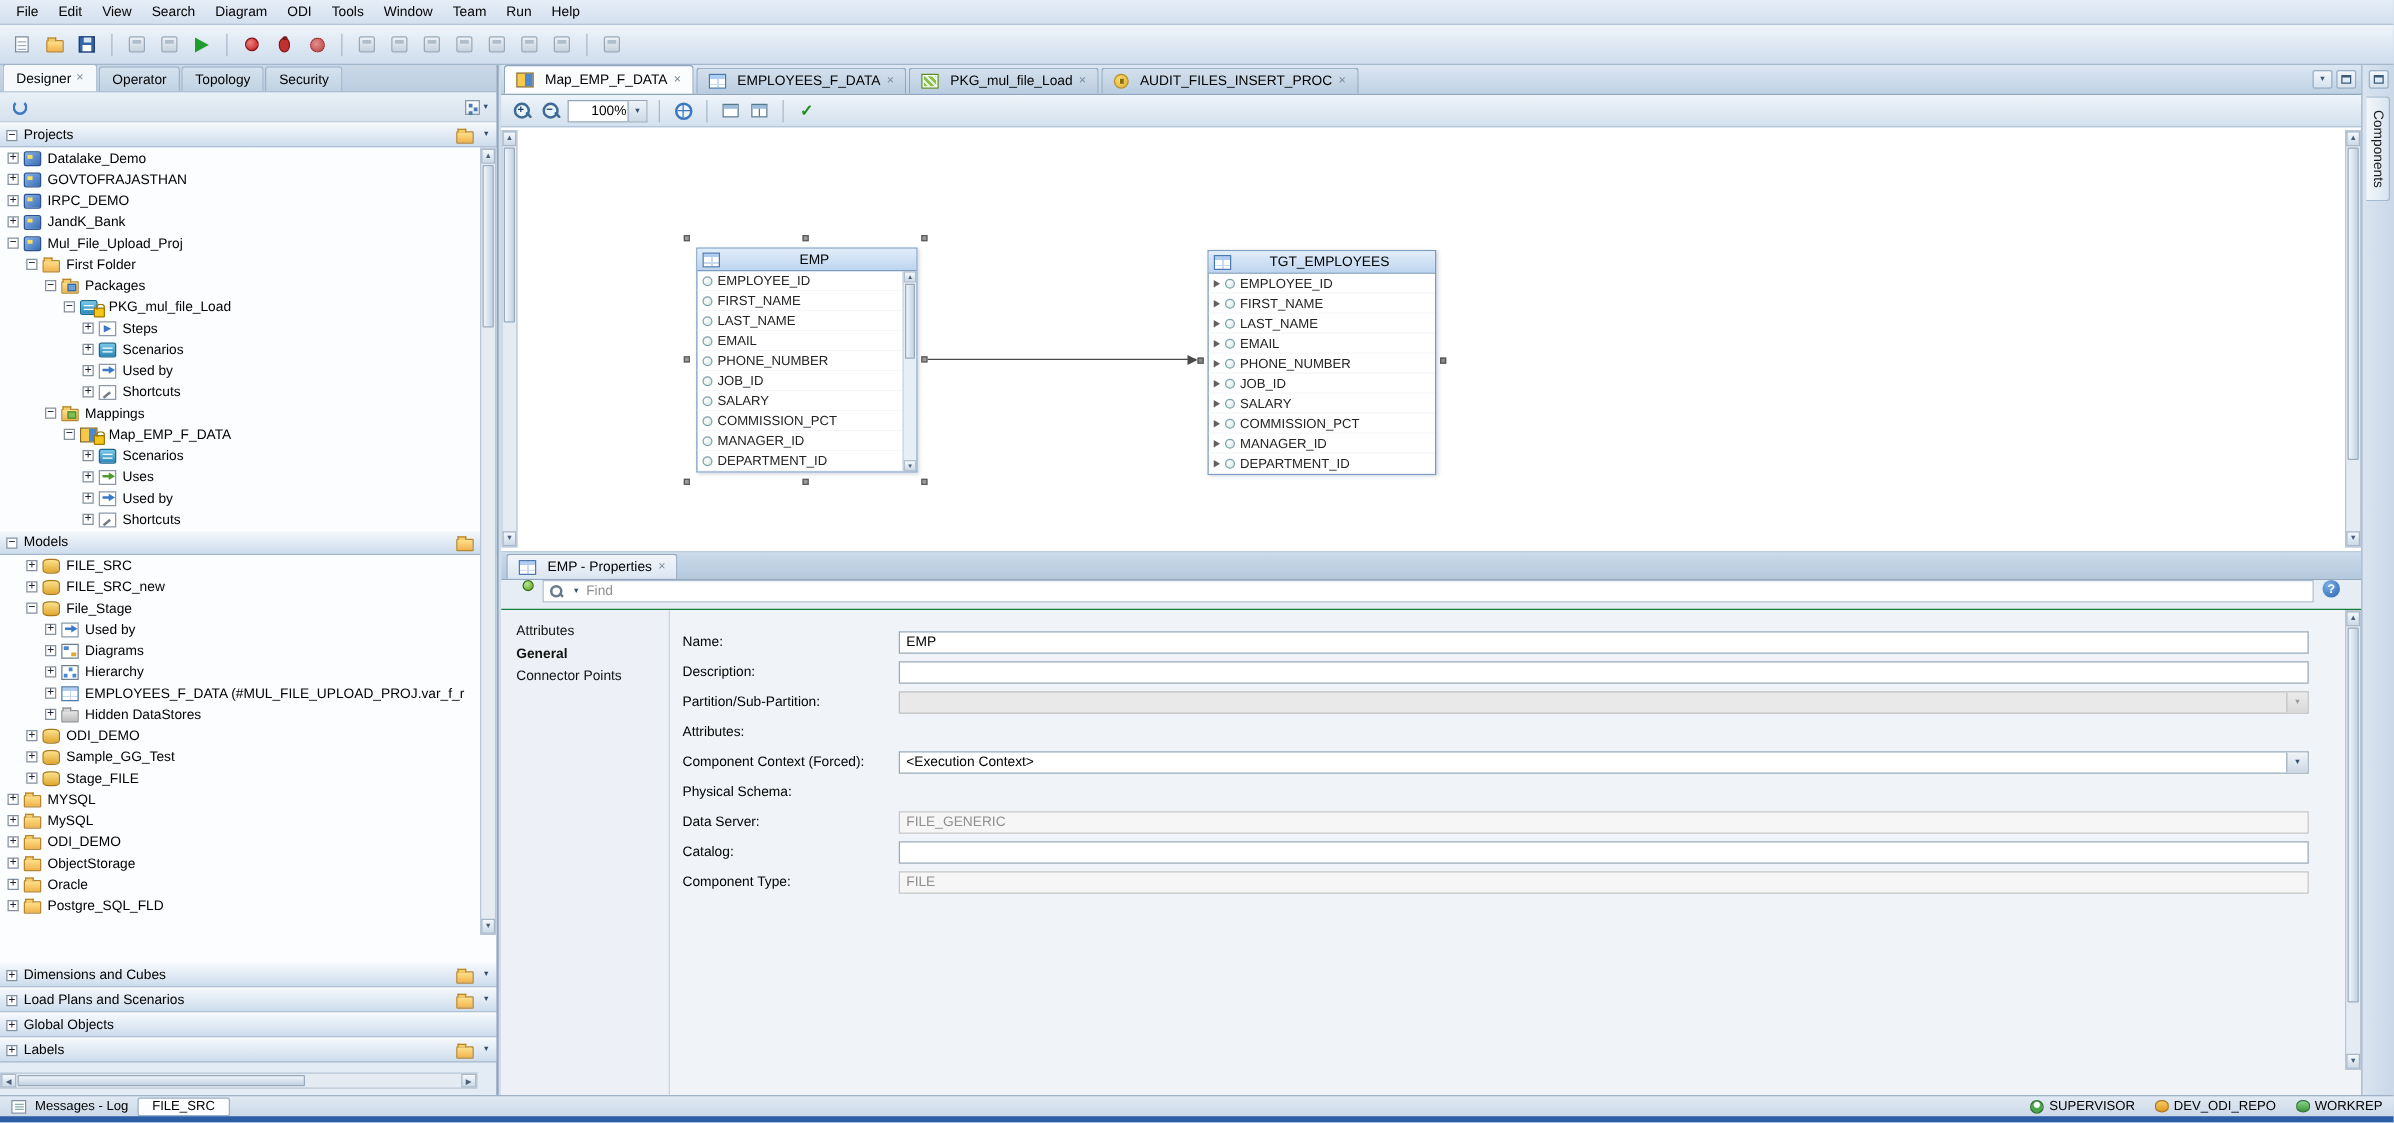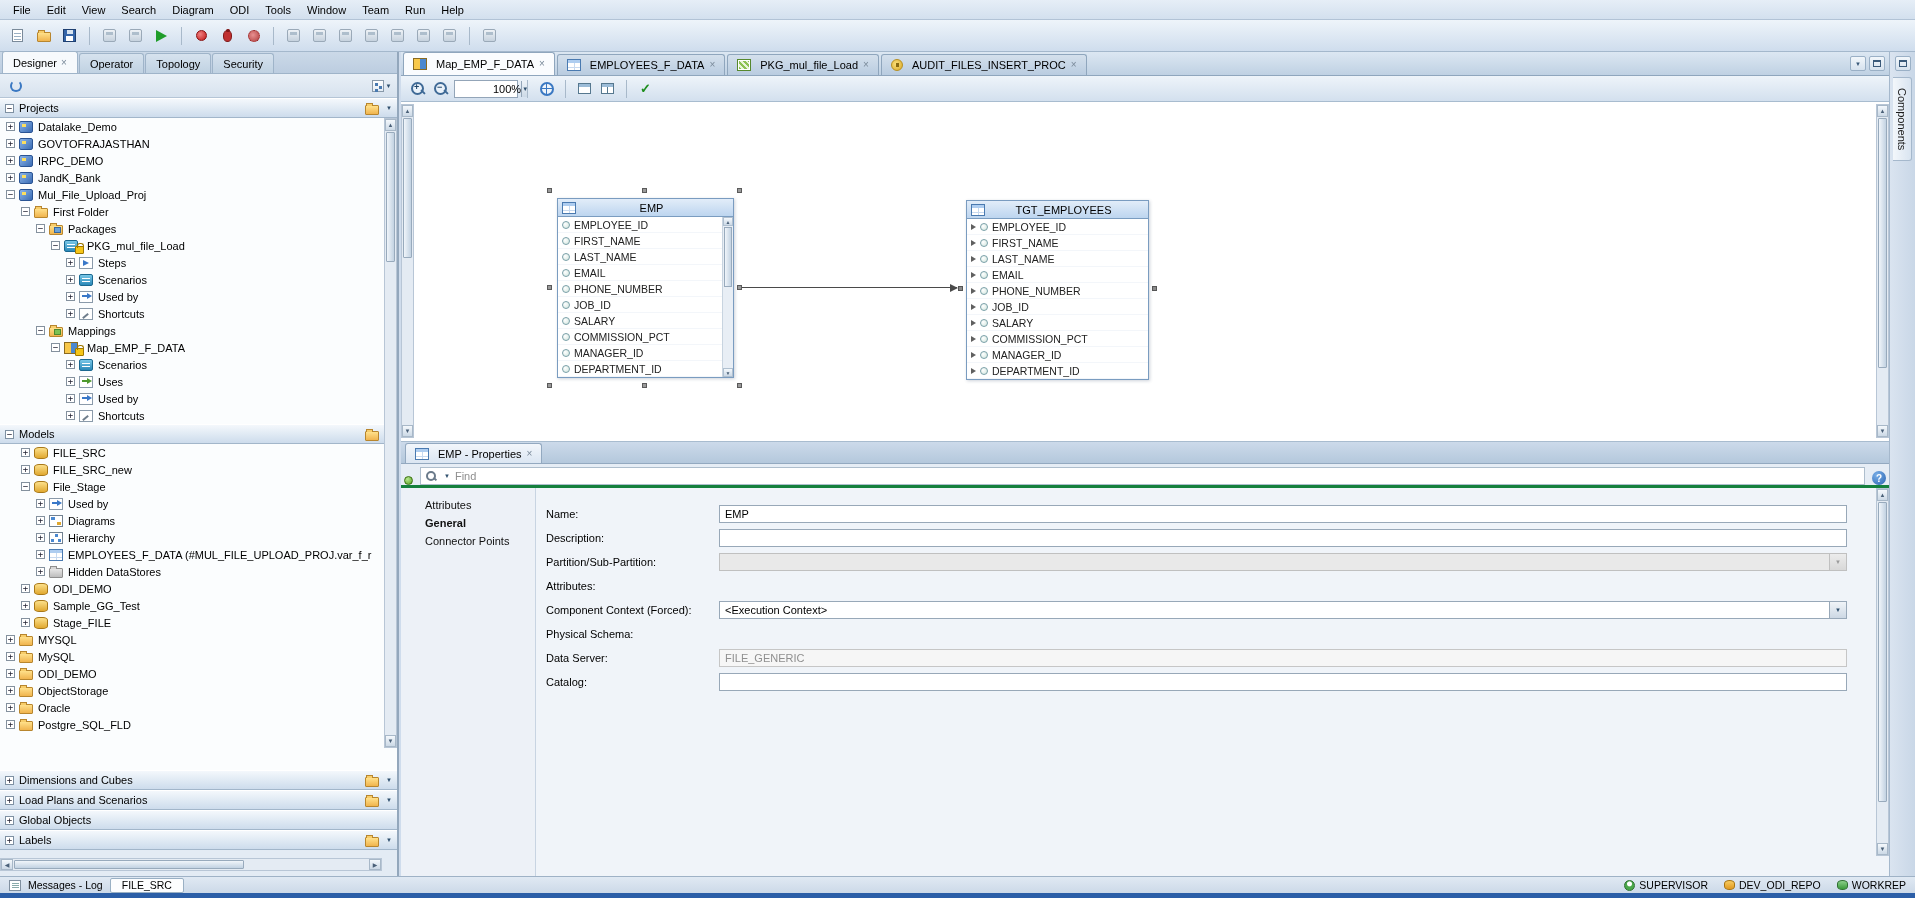--- a/index.html
+++ b/index.html
@@ -112,21 +112,21 @@
 #main{position:absolute;left:401px;top:52px;width:1488px;height:824px;display:flex;flex-direction:column;background:#cfdcec;}
 #doc-tabs{height:24px;display:flex;align-items:flex-end;background:linear-gradient(#dce7f2,#bfd1e3);border-bottom:1px solid #8fa6bd;padding:0 4px 0 2px;flex:none;}
 #doc-tabs-list{display:flex;align-items:flex-end;flex:1;overflow:hidden;}
 .dtab{height:21px;display:flex;align-items:center;gap:5px;padding:0 9px;border:1px solid #8fa6bd;border-bottom:none;border-radius:3px 3px 0 0;background:linear-gradient(#d4e0ec,#b9cce0);margin-right:2px;white-space:nowrap;}
 .dtab.active{background:#fafcfe;height:23px;}
 .dt-right{display:flex;gap:3px;margin-bottom:4px;margin-left:4px;}
 .mini-btn{width:16px;height:15px;font-size:6px;display:flex;align-items:center;justify-content:center;border:1px solid #9ab0c6;background:linear-gradient(#f2f7fb,#d6e2ee);border-radius:2px;color:#3a5a7a;}
 .boxico{width:8px;height:7px;border:1px solid #3a5a7a;border-top-width:2px;display:inline-block;}
 #canvas-toolbar{height:26px;display:flex;align-items:center;gap:4px;padding:0 7px;background:linear-gradient(#eef4fa,#d3e0ee);border-bottom:1px solid #a8bccf;flex:none;}
 .zoom-combo{width:64px;height:18px;background:#fff;border:1px solid #93a5b8;display:flex;align-items:center;}
-.zoom-text{flex:1;padding-left:18px;margin-left:20px;}
+.zoom-text{flex:1;padding-left:18px;}
 .zoom-arrow{width:15px;height:100%;background:linear-gradient(#eef3f8,#ccd9e6);border-left:1px solid #93a5b8;font-size:6px;display:flex;align-items:center;justify-content:center;color:#30506e;}
 .zmag{width:15px;height:15px;position:relative;}
 .zmag::before{content:'';position:absolute;left:1px;top:1px;width:9px;height:9px;border:2px solid #3f6a96;border-radius:50%;background:#eaf2fa;}
 .zmag::after{content:'';position:absolute;left:10px;top:10px;width:6px;height:2px;background:#3f6a96;transform:rotate(45deg);border-radius:1px;}
 .zmag i{position:absolute;left:4px;top:2px;font-size:9px;line-height:9px;font-style:normal;font-weight:bold;color:#1e4468;z-index:2;}
 .tgt-glyph{width:14px;height:14px;border:2px solid #3a78c2;border-radius:50%;background:linear-gradient(#3a78c2,#3a78c2) center/1px 100% no-repeat,linear-gradient(#3a78c2,#3a78c2) center/100% 1px no-repeat,#eef4fa;}
 .win-glyph{width:13px;height:11px;border:1px solid #56788f;background:#fff;position:relative;}
 .win-glyph::before{content:'';position:absolute;left:0;right:0;top:0;height:3px;background:#9cbcd8;}
 .win-glyph.split::after{content:'';position:absolute;left:5px;top:3px;bottom:0;width:1px;background:#56788f;}
 .check-glyph{color:#1e8e1e;font-size:13px;line-height:13px;font-weight:bold;}
@@ -150,30 +150,30 @@
 #view-tabs{height:20px;display:flex;align-items:flex-end;background:linear-gradient(#e4ecf5,#c9d8e8);border-bottom:1px solid #98aec4;padding-left:4px;gap:2px;flex:none;}
 #view-tabs-list{display:flex;align-items:flex-end;gap:2px;}
 .vtab{height:17px;display:flex;align-items:center;padding:0 9px;border:1px solid #98aec4;border-bottom:none;border-radius:3px 3px 0 0;background:#ccdae9;}
 .vtab.active{background:#f8fafd;font-weight:bold;height:19px;}
 .vt-scroll{flex:1;height:13px;margin:0 6px 3px 8px;position:relative;background:#e4ebf3;border:1px solid #b8c6d6;}
 
 
 #props{flex:1;display:flex;flex-direction:column;background:#eef2f8;}
 .props-title{height:22px;background:linear-gradient(#ccdaea,#b4c8dc);border-bottom:1px solid #93a9c0;display:flex;align-items:flex-end;padding-left:4px;flex:none;}
 .props-tab{height:20px;background:linear-gradient(#f2f6fb,#dbe6f2);border:1px solid #93a9c0;border-bottom:none;border-radius:3px 3px 0 0;display:flex;align-items:center;gap:5px;padding:0 9px;}
-.props-find{height:24px;display:flex;align-items:flex-end;padding:0 3px;gap:7px;background:#e6edf5;border-bottom:3px solid #15803d;flex:none;}
+.props-find{height:24px;display:flex;align-items:flex-start;padding:0 17px;gap:7px;background:#e6edf5;border-bottom:1px solid #15803d;flex:none;}
 .status-dot{width:9px;height:9px;border-radius:50%;background:radial-gradient(circle at 35% 30%,#b8e890,#55a020);border:1px solid #3a7010;flex:none;}
 .find-box{flex:1;height:18px;background:#fff;border:1px solid #aebecd;display:flex;align-items:center;gap:5px;padding:0 5px;color:#8f8f8f;}
 .g-mag{width:11px;height:11px;position:relative;flex:none;}
 .g-mag::before{content:'';position:absolute;left:0;top:0;width:6px;height:6px;border:2px solid #6a7a8a;border-radius:50%;}
 .g-mag::after{content:'';position:absolute;left:7px;top:7px;width:4px;height:2px;background:#6a7a8a;transform:rotate(45deg);}
 .help-ic{width:14px;height:14px;border-radius:50%;background:radial-gradient(circle at 35% 30%,#7ab0e8,#2a62b0);color:#fff;font-size:10px;font-weight:bold;display:flex;align-items:center;justify-content:center;flex:none;}
 .props-body{flex:1;display:flex;position:relative;background:#f0f4f9;}
 .props-nav{width:135px;border-right:1px solid #c8d4e2;padding-top:8px;background:#edf1f7;flex:none;}
-.pnav-item{padding:3px 24px;color:#111;}
+.pnav-item{padding:3px 12px;color:#111;}
 .pnav-item.active{font-weight:bold;}
 .props-form{flex:1;padding:16px 42px 0 10px;}
 .prow{display:flex;align-items:center;height:20px;margin-bottom:4px;}
 .prow label{width:173px;flex:none;}
 .pfield{flex:1;height:18px;border:1px solid #98a8b8;background:#fff;padding:0 5px;display:flex;align-items:center;position:relative;overflow:hidden;white-space:nowrap;}
 .pfield.readonly{background:#f6f6f6;border-color:#c6c6c6;color:#8f8f8f;}
 .pfield.select{padding-right:20px;}
 .pfield.select.disabled{background:#e9e9e9;border-color:#c0c0c0;}
 .arrow-btn{position:absolute;right:0;top:0;bottom:0;width:17px;background:linear-gradient(#f0f4f8,#cdd8e4);border-left:1px solid #98a8b8;display:flex;align-items:center;justify-content:center;font-size:6px;color:#30506e;}
 .pfield.select.disabled .arrow-btn{color:#9a9a9a;background:linear-gradient(#ececec,#d8d8d8);border-left-color:#c0c0c0;}
@@ -804,20 +804,26 @@
               <div class="pfield readonly">
                 <span class="pval">FILE_GENERIC</span>
               </div>
             </div>
             <div class="prow">
               <label>Catalog:</label>
               <div class="pfield text">
                 <span class="pval"></span>
               </div>
             </div>
+            <div class="prow">
+              <label>Component Type:</label>
+              <div class="pfield readonly">
+                <span class="pval">FILE</span>
+              </div>
+            </div>
           </div>
         <div class="sbv" style="right:0;top:0;height:368px">
           <span class="sb-ar up">▲</span>
           <span class="sb-thumb" style="top:13px;height:300px"></span>
           <span class="sb-ar down">▼</span>
         </div>
       </div>
     </div>
   </div>
 

